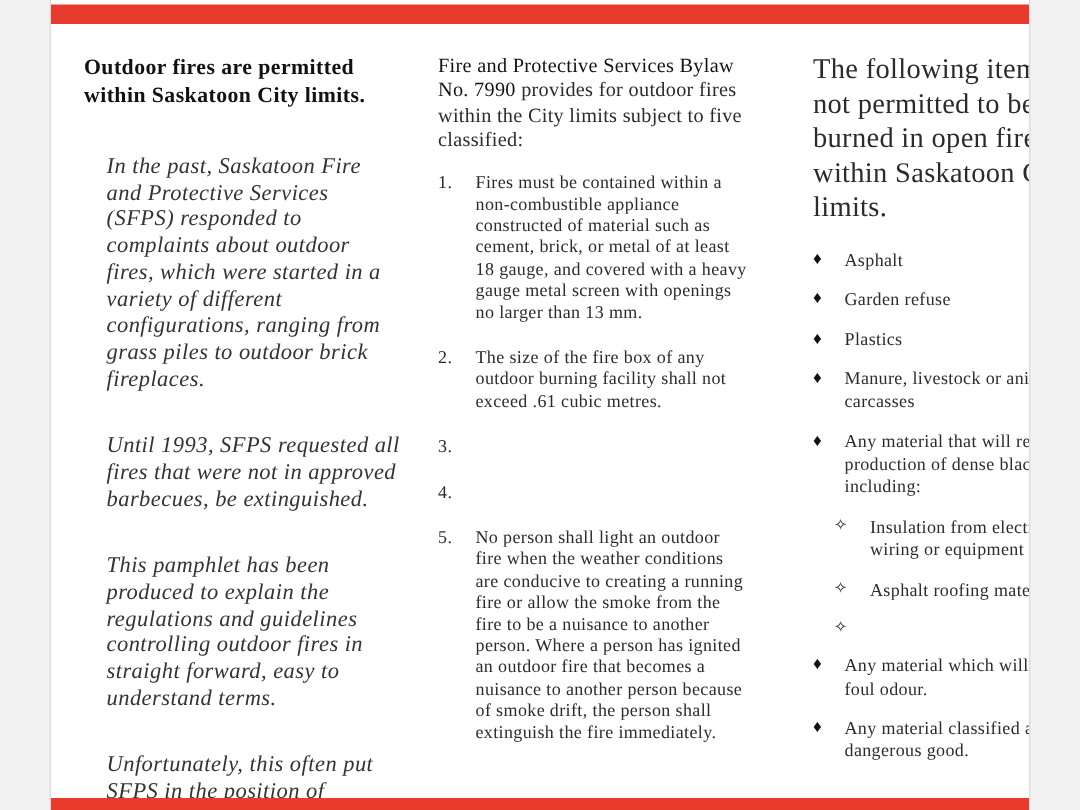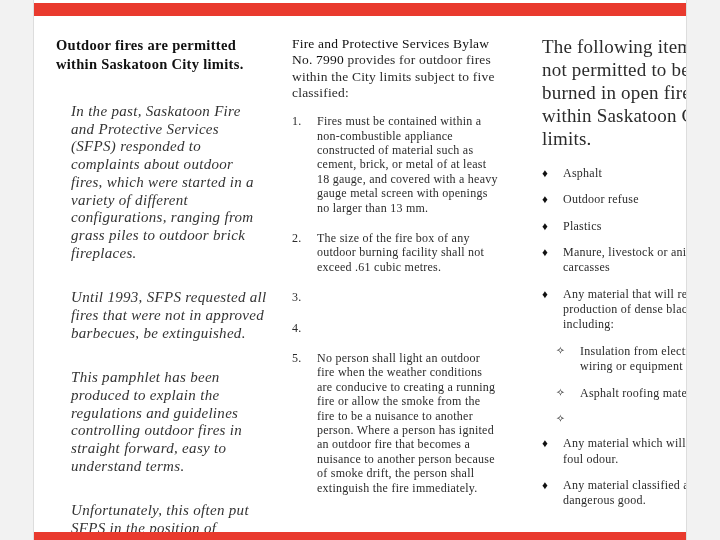--- a/index.html
+++ b/index.html
@@ -89,21 +89,21 @@
     <div id="bullets">
         <div class="bullet-group">
           <div class="bullet">
             <span class="glyph">♦</span>
             <span class="txt">Asphalt</span>
           </div>
         </div>
         <div class="bullet-group">
           <div class="bullet">
             <span class="glyph">♦</span>
-            <span class="txt">Outdoor refuse</span>
+            <span class="txt">Garden refuse</span>
           </div>
         </div>
         <div class="bullet-group">
           <div class="bullet">
             <span class="glyph">♦</span>
             <span class="txt">Plastics</span>
           </div>
         </div>
         <div class="bullet-group">
           <div class="bullet">

